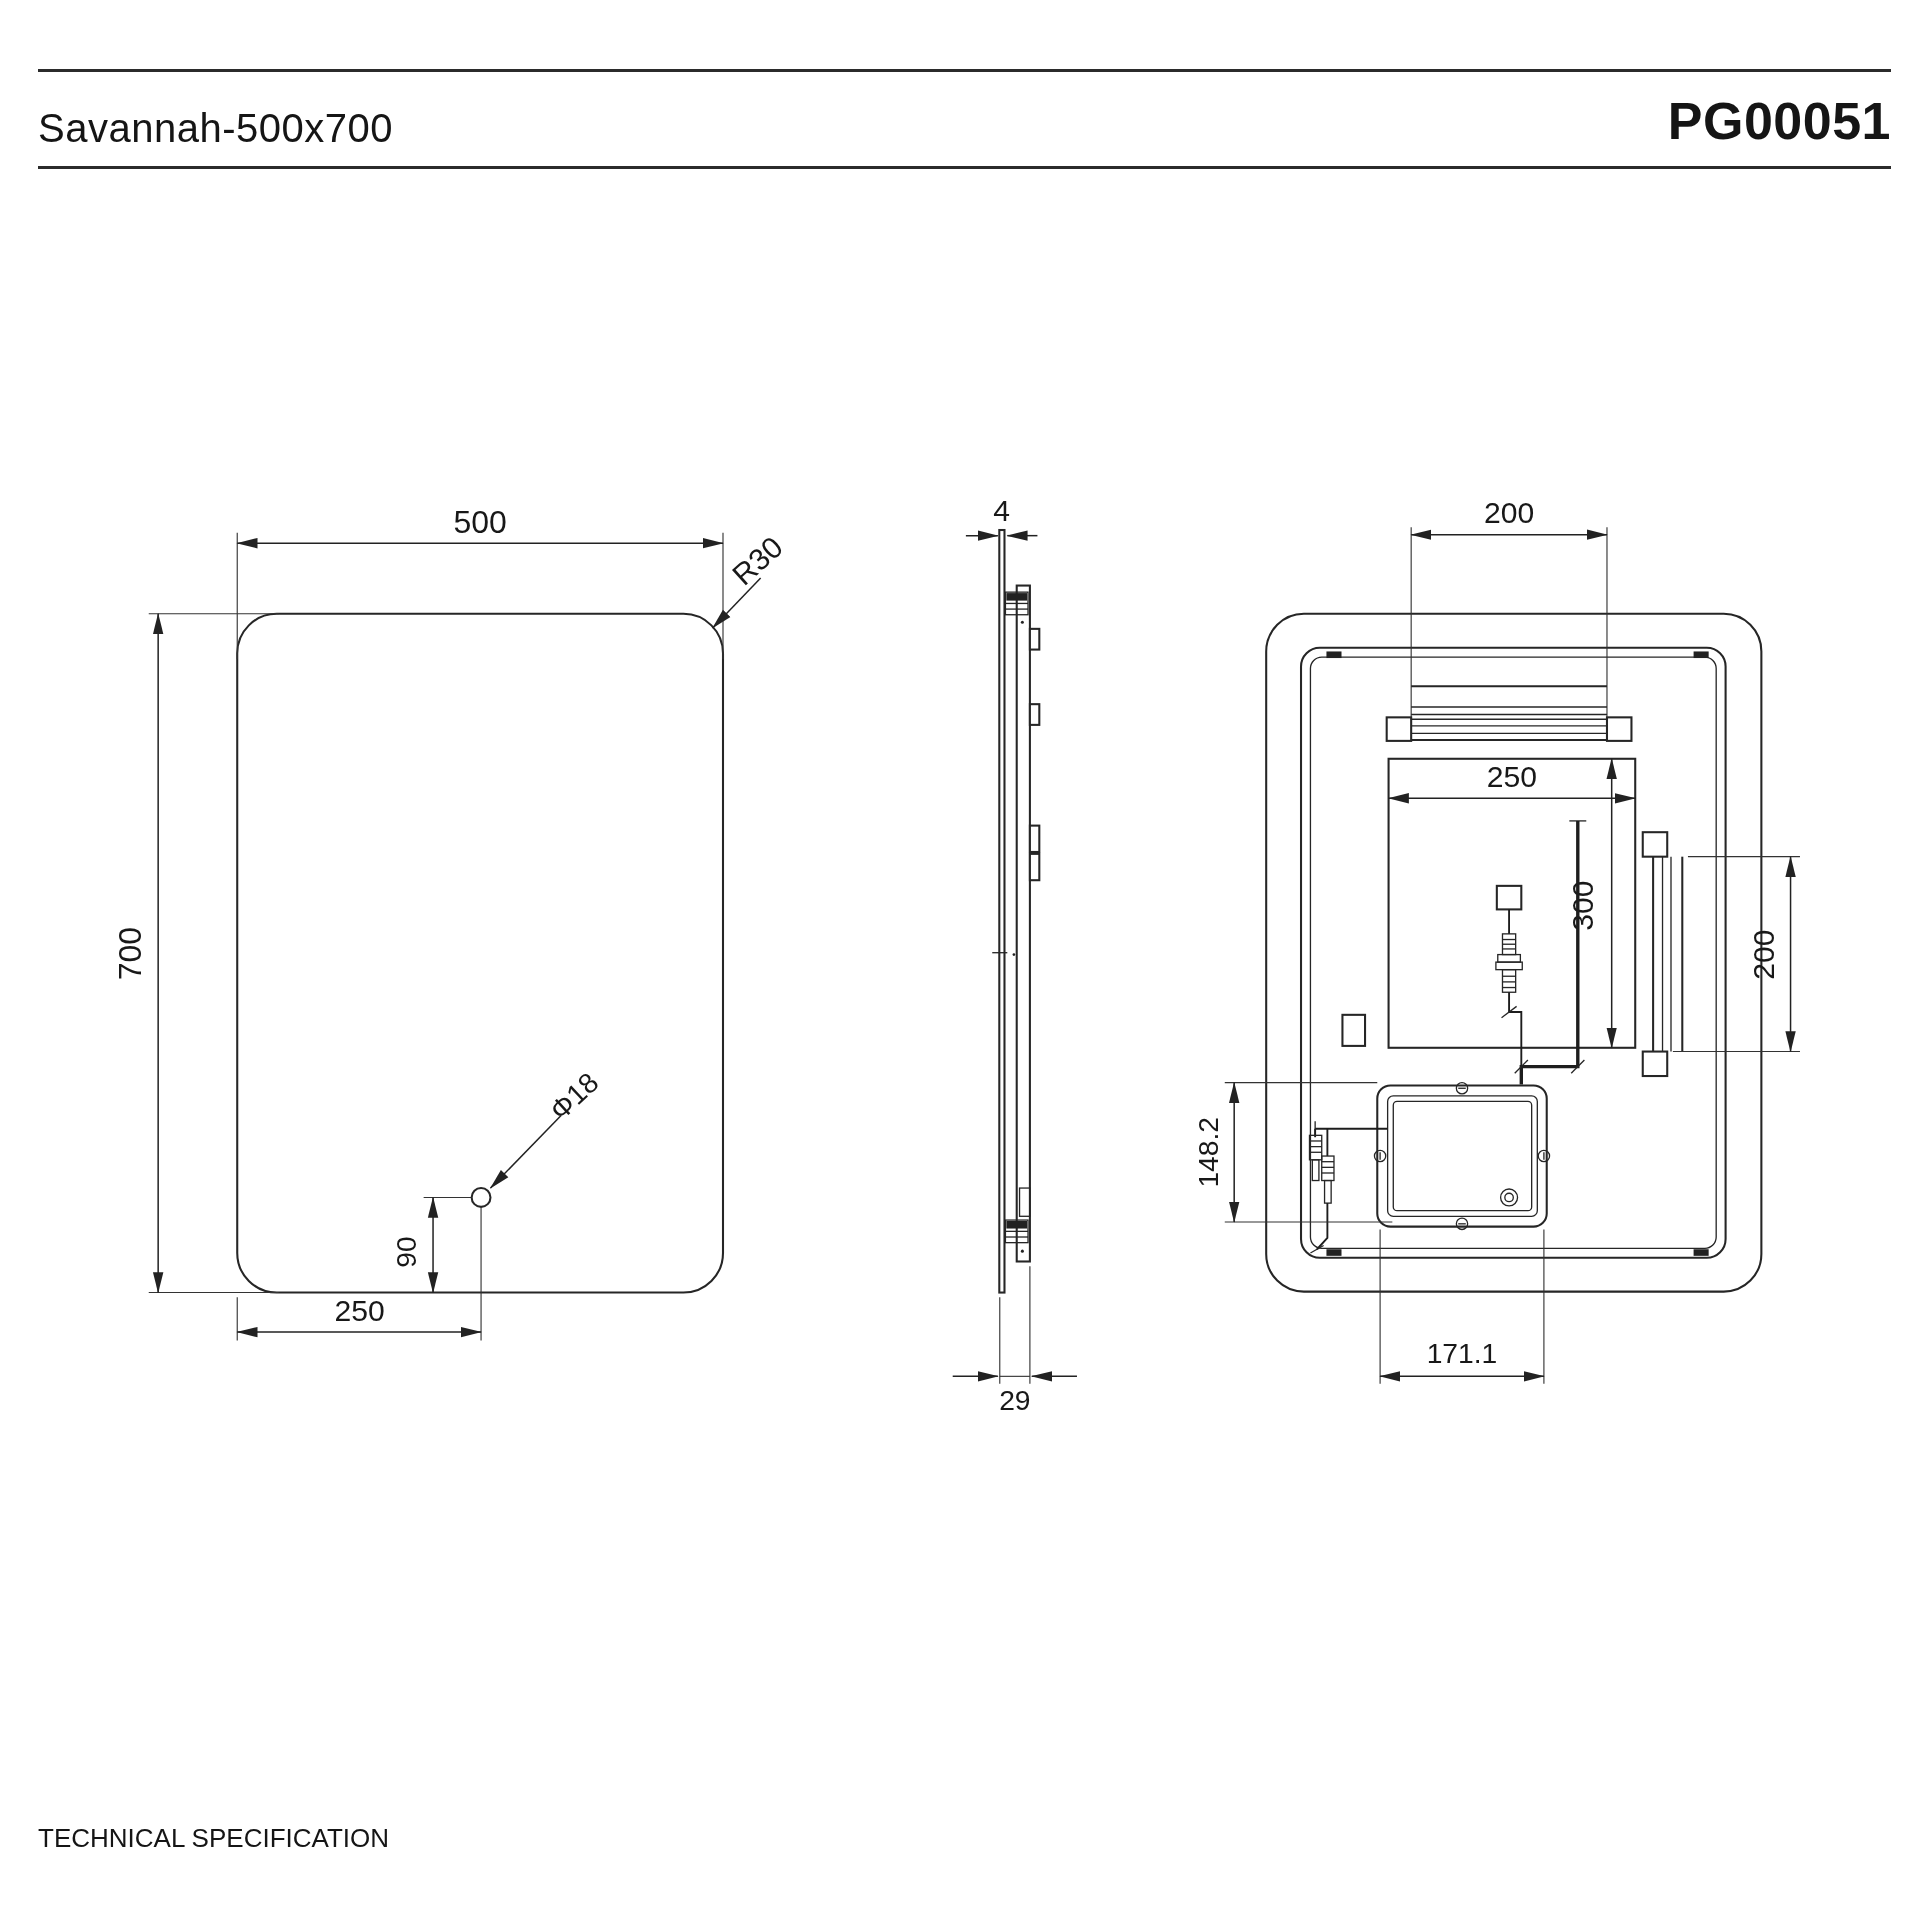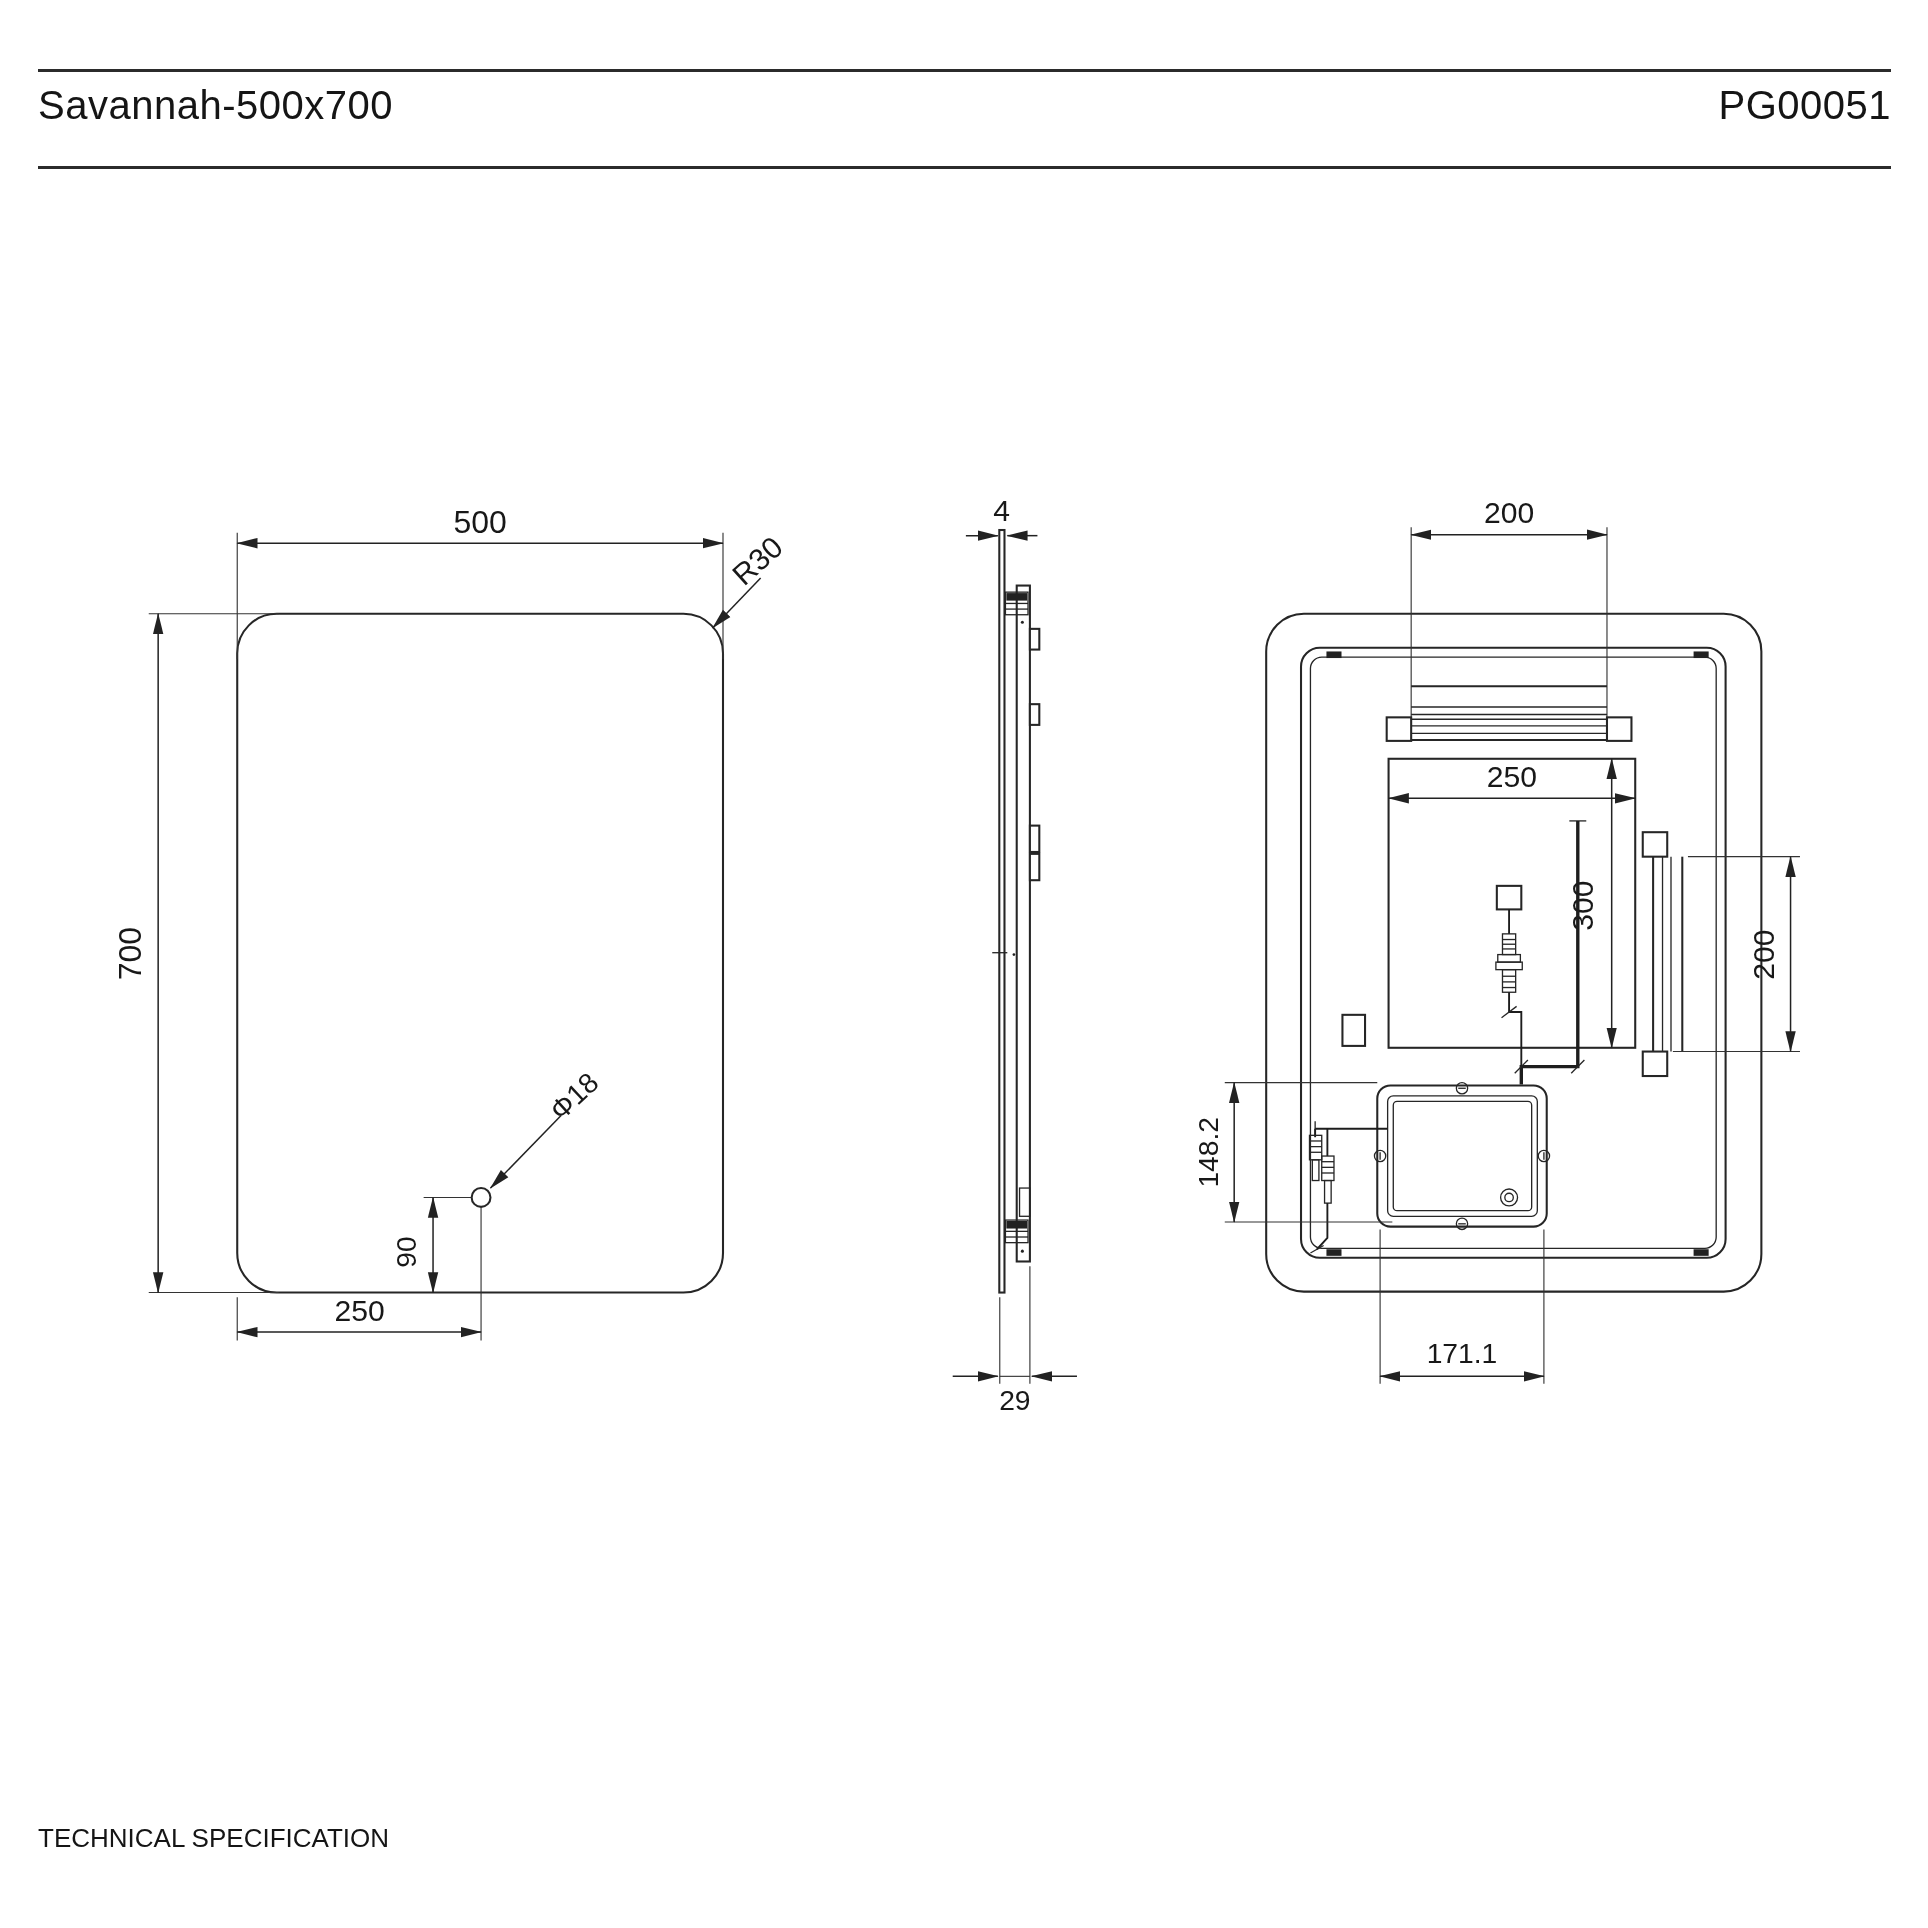--- a/index.html
+++ b/index.html
@@ -1,22 +1,22 @@
 <!DOCTYPE html>
 <html style="font-size:15px"><head>
 <meta charset="utf-8">
 <style>
   html,body{margin:0;padding:0;background:#fff;}
   .page{position:relative;width:1928px;height:1928px;background:#fff;overflow:hidden;
         font-family:"Liberation Sans",sans-serif;color:#151515;}
   .hline{position:absolute;left:38px;width:1853px;height:2.8px;background:#2b2b2b;}
   .hdr{position:absolute;left:38px;width:1853px;top:83px;height:68px;
-       display:flex;align-items:flex-start;justify-content:space-between;}
+       display:flex;align-items:flex-end;justify-content:space-between;}
   .hdr .title{font-size:40px;letter-spacing:0.5px;font-weight:400;}
-  .hdr .code{font-size:40px;letter-spacing:0.5px;font-weight:400;}
+  .hdr .code{font-size:52px;letter-spacing:0.5px;font-weight:700;}
   .ftr{position:absolute;left:38px;width:1857px;top:1823px;
        display:flex;align-items:baseline;justify-content:space-between;font-size:26px;}
   .ftr .fb{font-weight:700;}
   svg{position:absolute;left:0;top:0;}
   .ol  {stroke:#262626;stroke-width:2.2;fill:none;}
   .olw {stroke:#262626;stroke-width:2.2;fill:#fff;}
   .th  {stroke:#262626;stroke-width:1.4;fill:none;}
   .ext {stroke:#333;stroke-width:1.2;fill:none;}
   .dim {stroke:#222;stroke-width:1.6;fill:none;}
   .cab {stroke:#1d1d1d;stroke-width:3.6;fill:none;}

